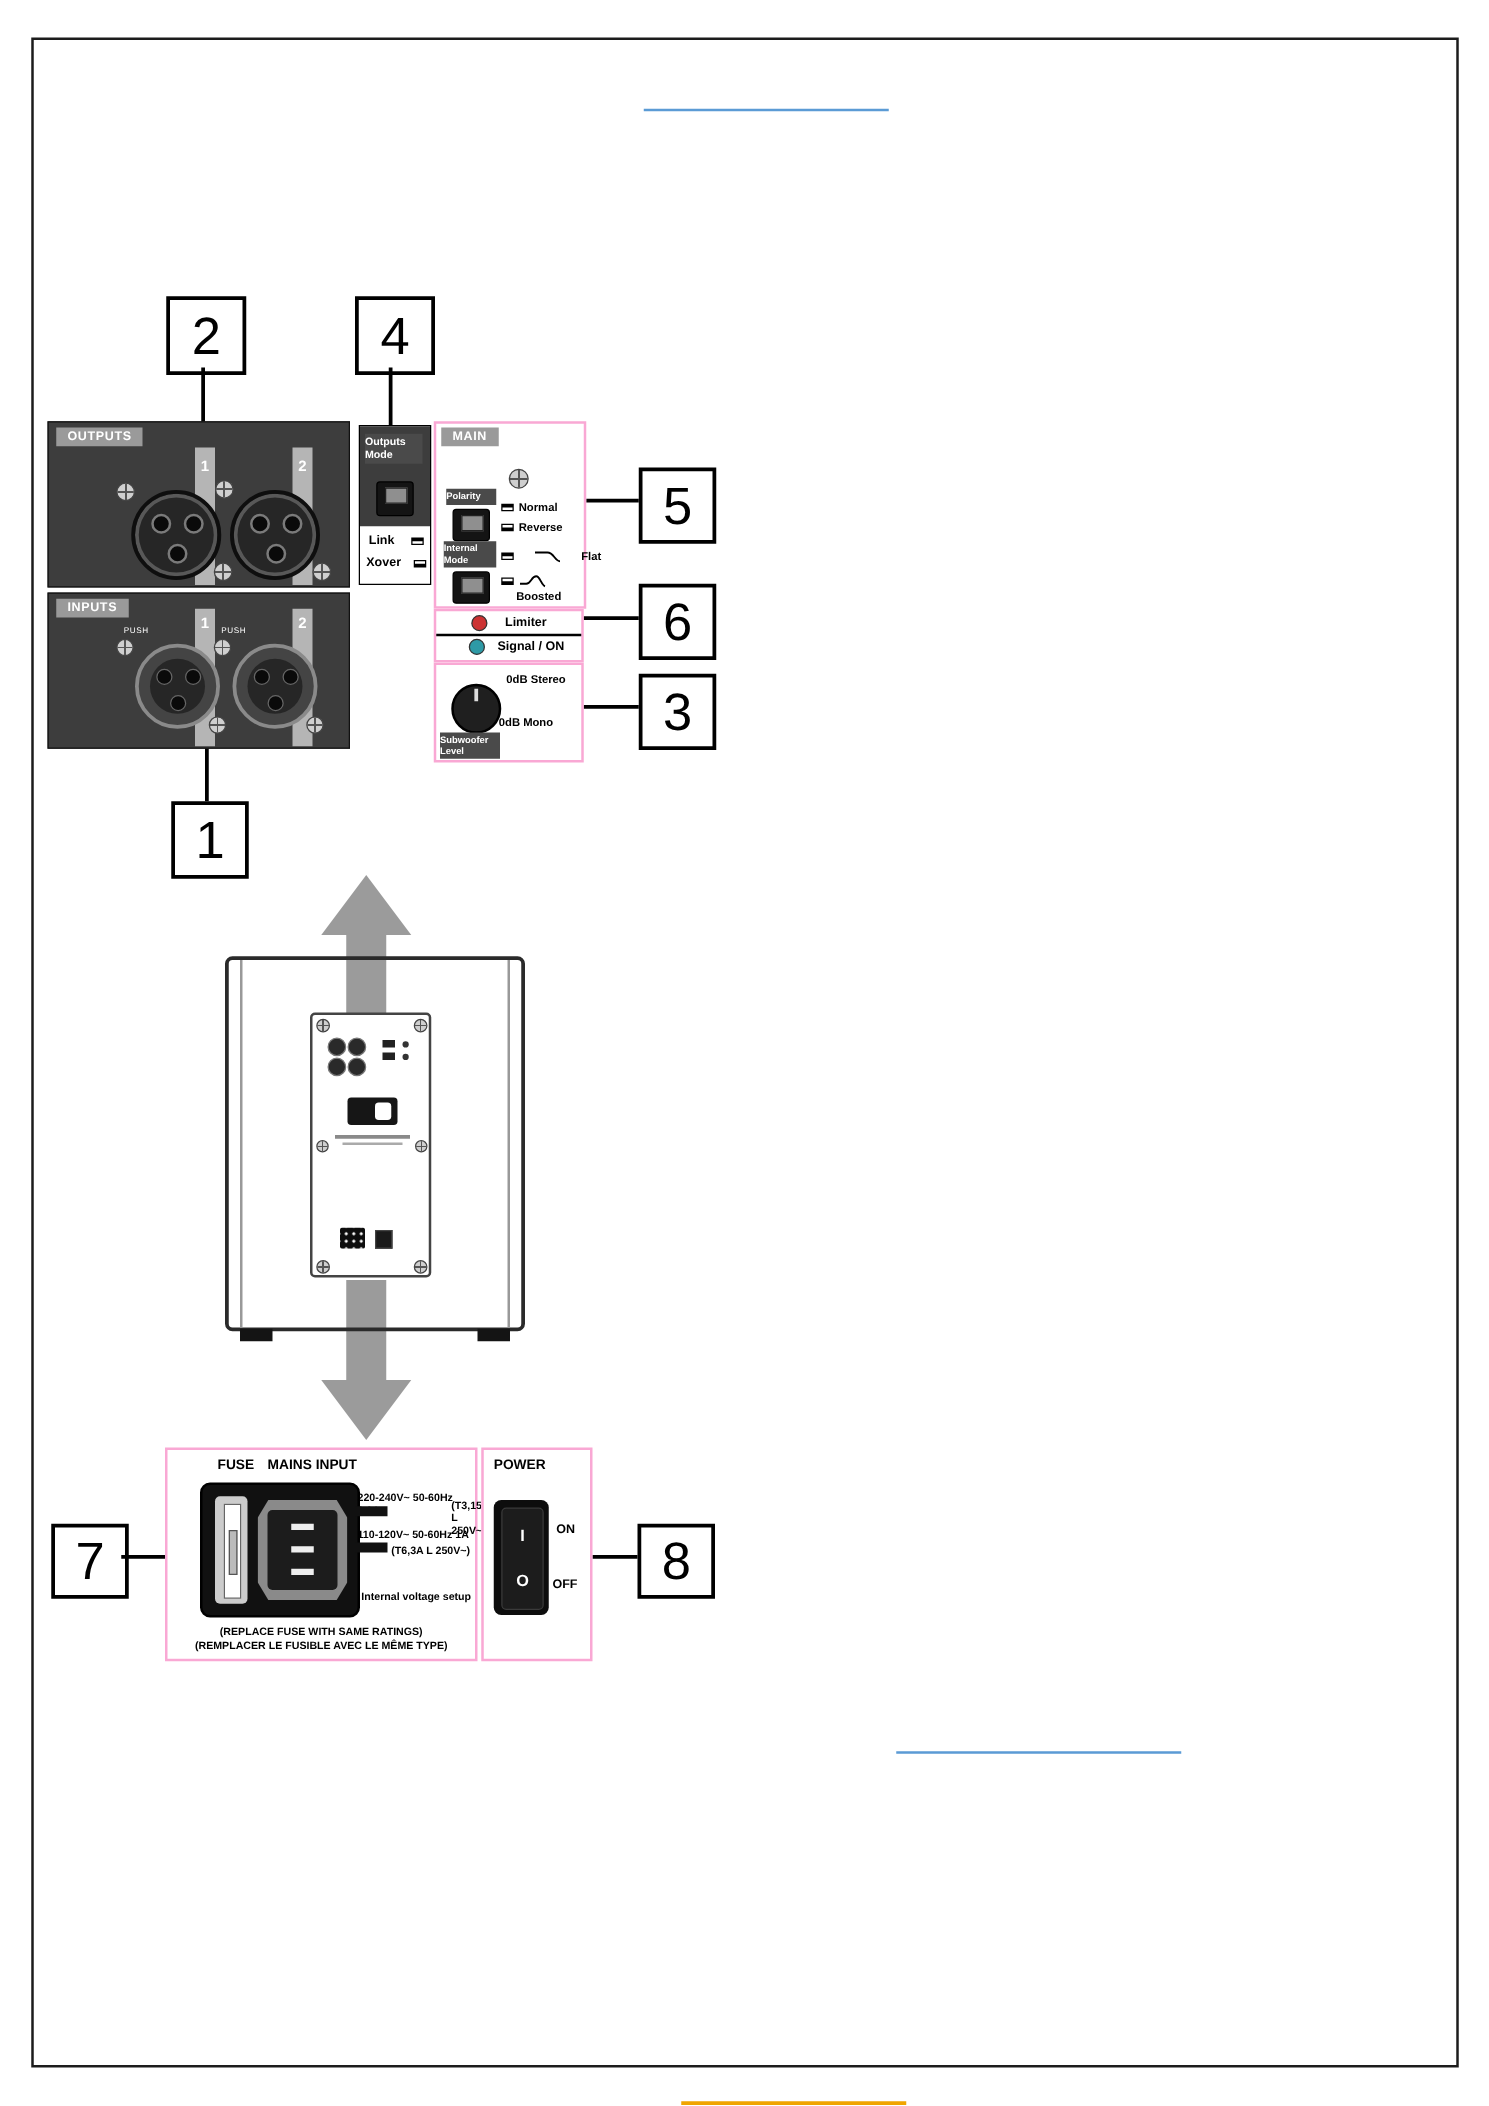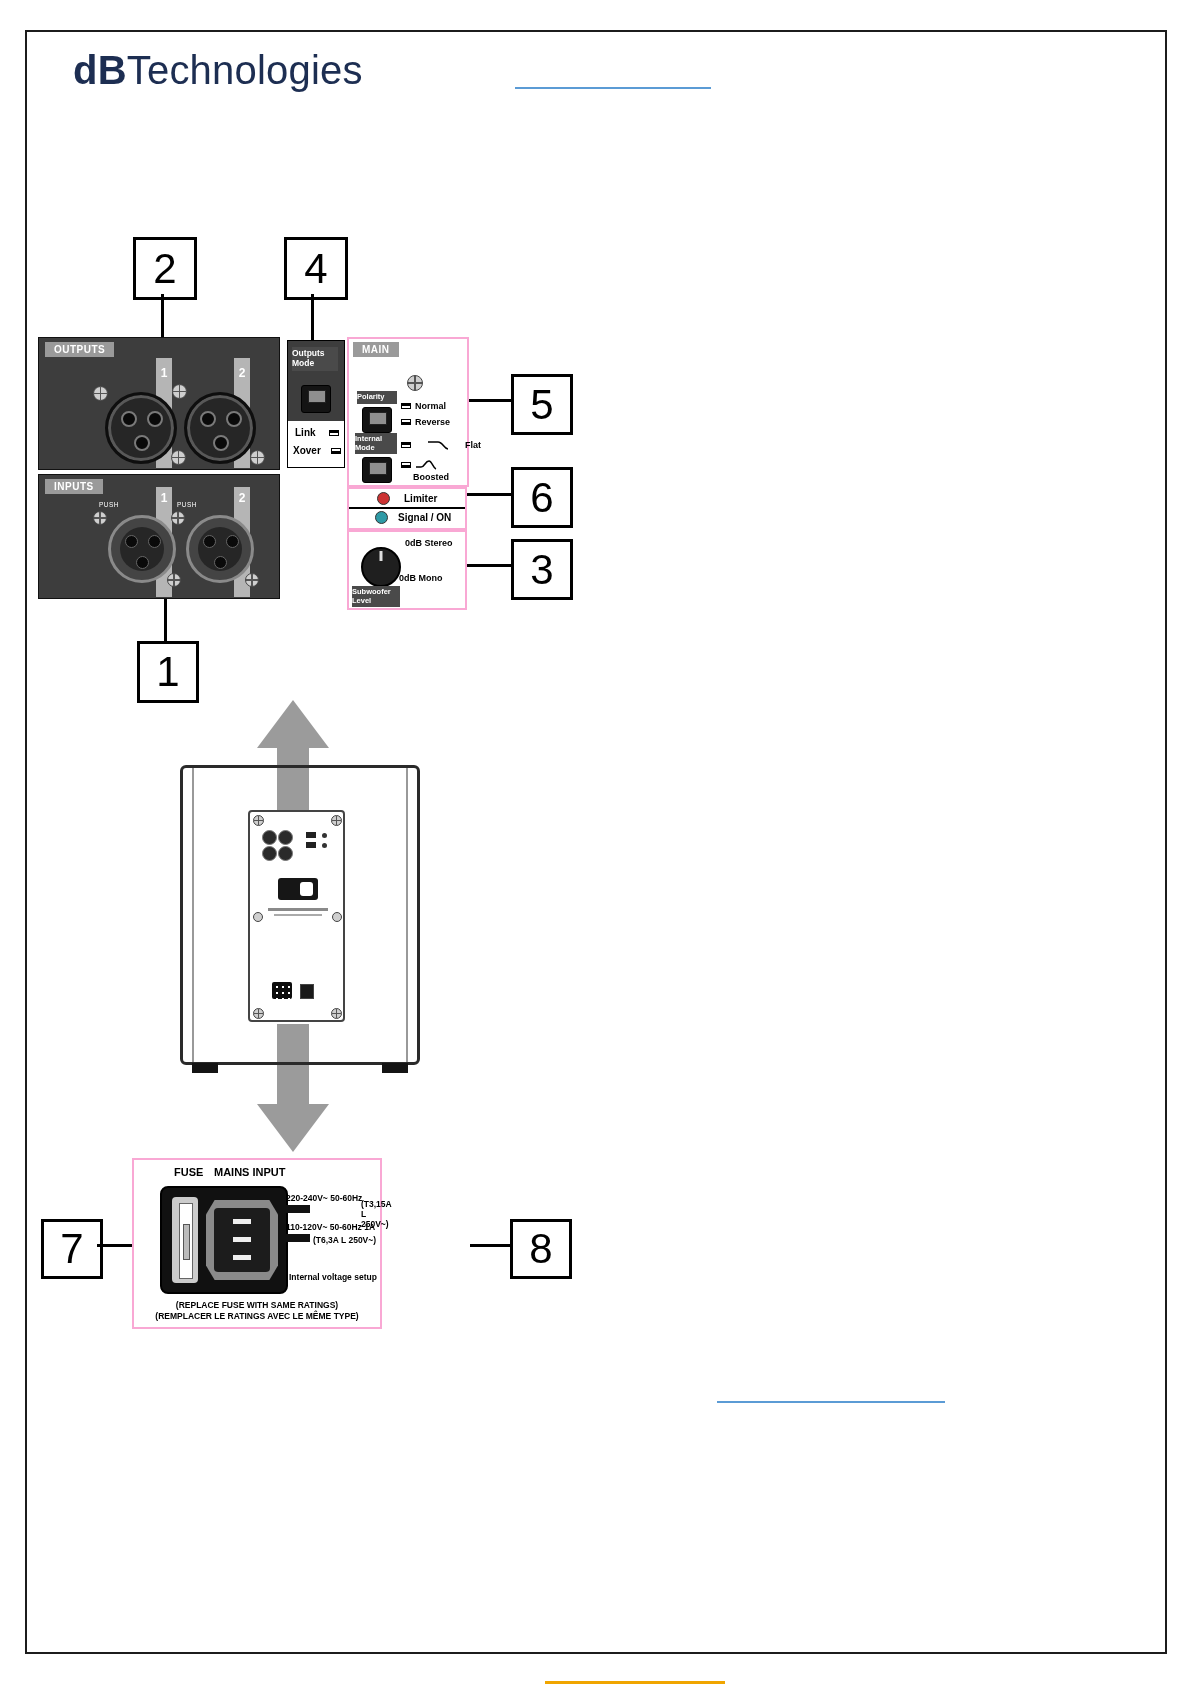--- a/index.html
+++ b/index.html
@@ -48,21 +48,20 @@
   .inlet-dots{background-color:#0d0d0d;background-image:radial-gradient(#fff 1px,transparent 1.4px);
               background-size:6px 6px;background-position:2px 2px;}
 </style>
 </head>
 <body>
 
 <div class="page">
 
   <div class="a frame"></div>
 
-  <div class="a logo"><b>dB</b><span>Technologies</span></div>
   <div class="a rule" style="left:515px;top:87px;width:196px;"></div>
 
   <div class="a callout" style="left:133px;top:237px;width:58px;height:57px;">
       <span>2</span>
     </div>
   <div class="a callout" style="left:284px;top:237px;width:58px;height:57px;">
       <span>4</span>
     </div>
   <div class="a callout" style="left:511px;top:374px;width:56px;height:55px;">
       <span>5</span>
@@ -265,20 +264,31 @@
       </div>
     </div>
     <div class="a t85" style="left:152px;top:33px;">220-240V~ 50-60Hz 0,6A</div>
     <div class="a" style="left:150px;top:45px;width:26px;height:8px;background:#111;"></div>
     <div class="a t85" style="left:179px;top:39px;margin-left:48px;">(T3,15A L 250V~)</div>
     <div class="a t85" style="left:152px;top:62px;">110-120V~ 50-60Hz 1A</div>
     <div class="a" style="left:150px;top:74px;width:26px;height:8px;background:#111;"></div>
     <div class="a t85" style="left:179px;top:75px;">(T6,3A L 250V~)</div>
     <div class="a t85" style="left:155px;top:112px;">Internal voltage setup</div>
     <div class="a t85" style="left:0;top:140px;width:246px;text-align:center;">(REPLACE FUSE WITH SAME RATINGS)</div>
-    <div class="a t85" style="left:0;top:151px;width:246px;text-align:center;">(REMPLACER LE RATINGS AVEC LE MÊME TYPE)</div>
-  </div>
-
+    <div class="a t85" style="left:0;top:151px;width:246px;text-align:center;">(REMPLACER LE FUSIBLE AVEC LE MÊME TYPE)</div>
+  </div>
+
+  <div class="a white-panel" style="left:385px;top:1158px;width:85px;height:167px;">
+    <div class="a t11" style="left:8px;top:6px;">POWER</div>
+    <div class="a" style="left:8px;top:40px;width:44px;height:92px;background:#0d0d0d;border-radius:6px;">
+      <div class="a" style="left:6px;top:6px;width:32px;height:80px;background:#1c1c1c;border:1px solid #3a3a3a;border-radius:4px;">
+        <div class="a" style="left:0;top:14px;width:100%;text-align:center;color:#fff;font-size:13px;font-weight:bold;">I</div>
+        <div class="a" style="left:0;top:50px;width:100%;text-align:center;color:#fff;font-size:13px;font-weight:bold;">O</div>
+      </div>
+    </div>
+    <div class="a t10" style="left:58px;top:58px;">ON</div>
+    <div class="a t10" style="left:55px;top:102px;">OFF</div>
+  </div>
 
   <div class="a rule" style="left:717px;top:1401px;width:228px;"></div>
   <div class="a" style="left:545px;top:1681px;width:180px;height:3px;background:var(--bottom-orange,#f0a500);"></div>
 
 </div>
 
 </body></html>

